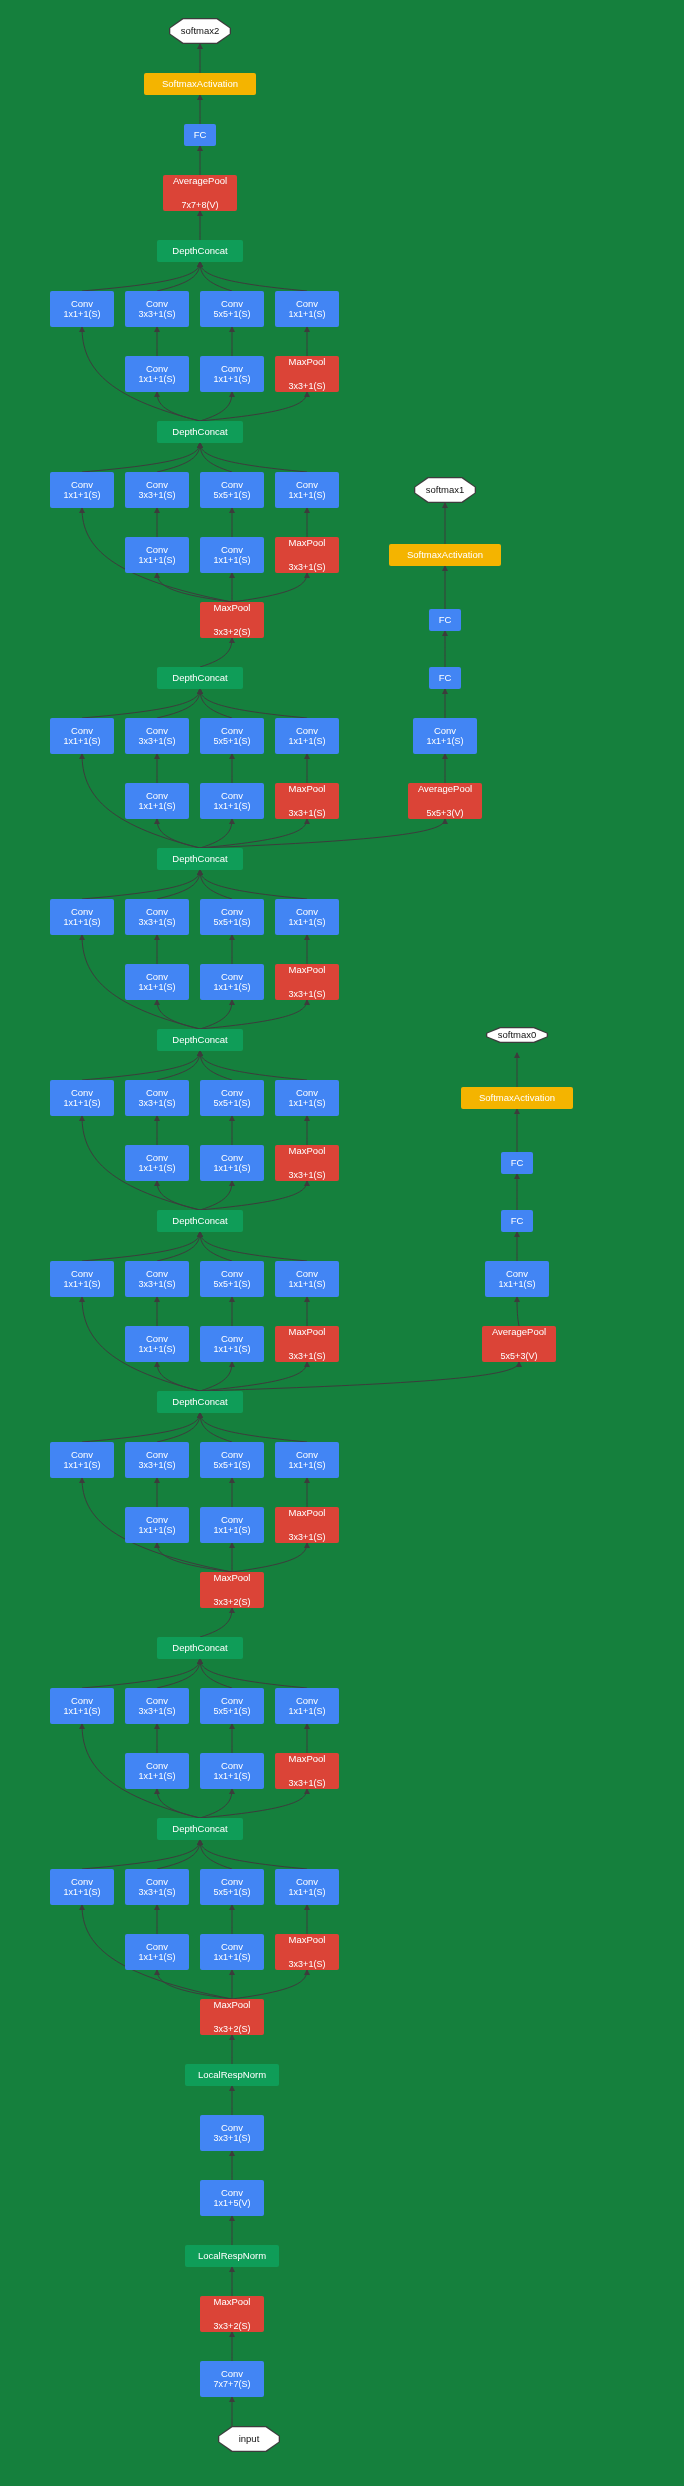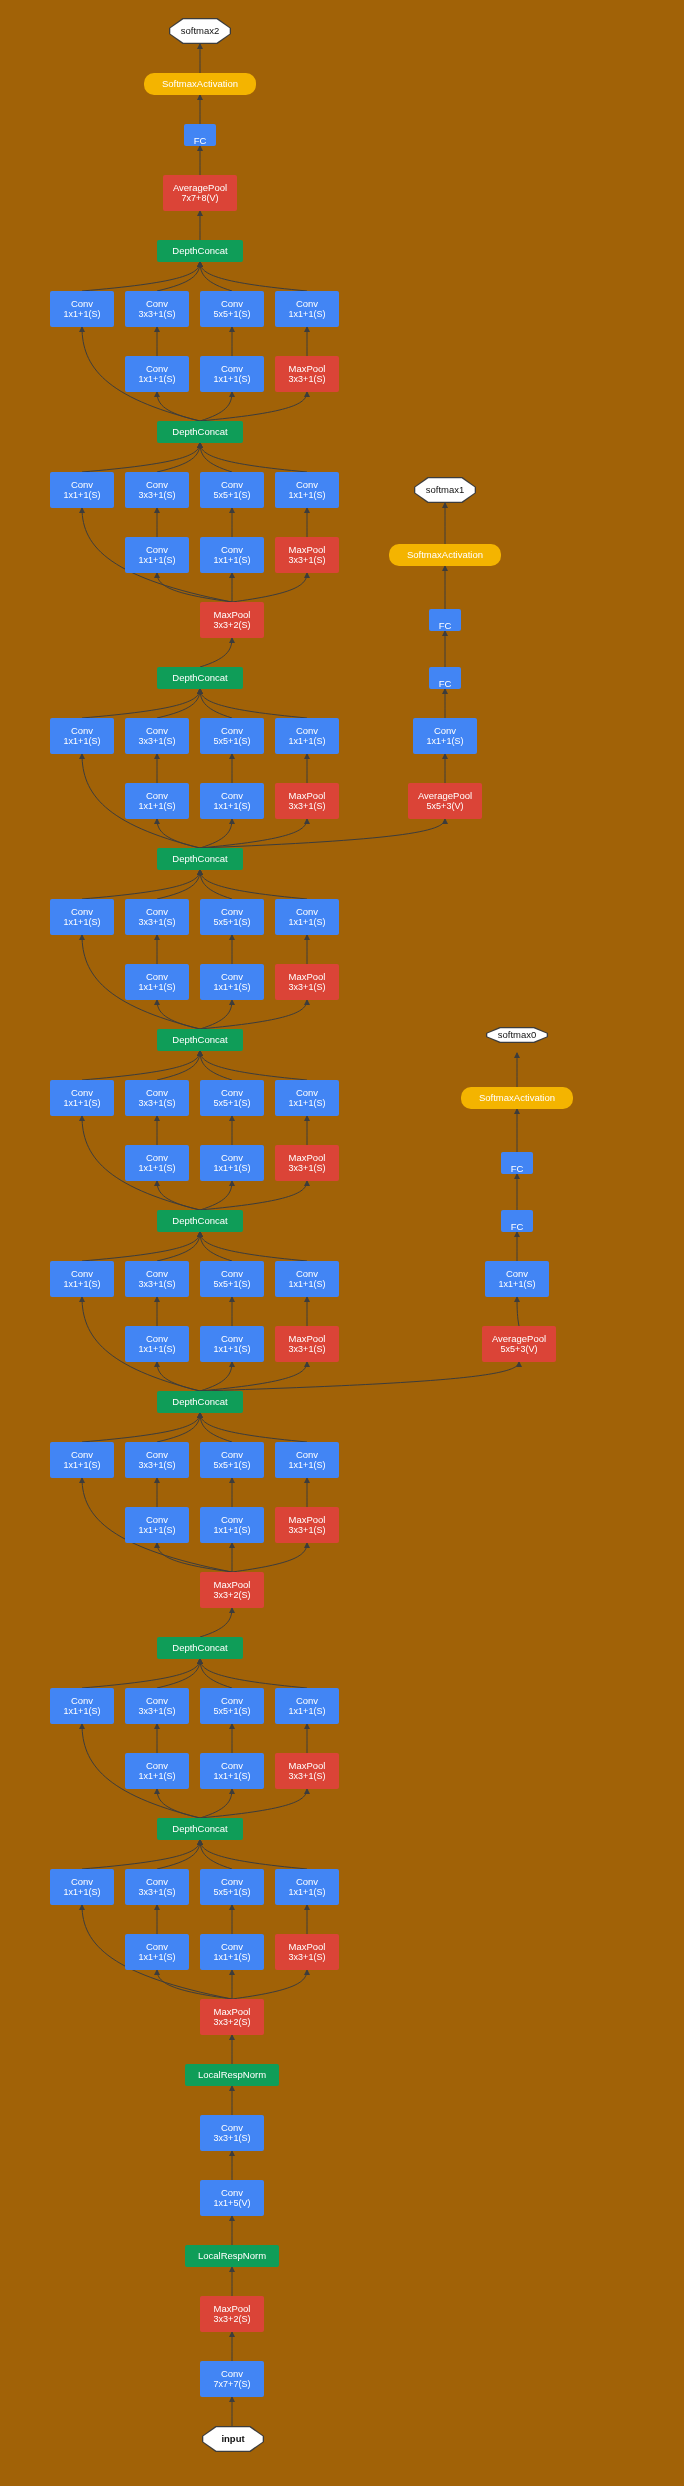--- a/index.html
+++ b/index.html
@@ -1,45 +1,45 @@
 <!DOCTYPE html>
 <html style="--c-conv: #4285f4; --c-fc: #4285f4; --c-pool: #db4437; --c-concat: #0f9d58; --c-lrn: #0f9d58; --c-act: #f4b400; --c-io-fill: #ffffff; --c-io-stroke: #3c3c3c; --c-io-label: #111111; --c-edge: #3c3c3c;"><head>
 <meta charset="utf-8">
 <style>
   html, body { margin: 0; padding: 0; background: #ffffff; }
   #diagram-stage {
     position: relative;
     width: 684px;
     height: 2486px;
-    background: #a16207;
+    background: #15803d;
     font-family: "Liberation Sans", sans-serif;
     overflow: hidden;
   }
   #edges-svg { position: absolute; left: 0; top: 0; z-index: 1; }
   .edge { fill: none; stroke: var(--c-edge); stroke-width: 1; }
   .node {
     position: absolute;
     z-index: 2;
     display: flex;
     flex-direction: column;
     align-items: center;
     justify-content: center;
     text-align: center;
     color: #ffffff;
     border-radius: 2px;
     box-sizing: border-box;
   }
   .node .lbl { display: block; font-size: 9.5px; line-height: 1.2; white-space: nowrap; }
   .node .sub { display: block; font-size: 9px;   line-height: 1.2; white-space: nowrap; }
   .type-conv   { background: var(--c-conv); }
-  .type-fc     { background: var(--c-fc); justify-content: flex-end; }
-  .type-pool   { background: var(--c-pool); }
+  .type-fc     { background: var(--c-fc); }
+  .type-pool   { background: var(--c-pool); justify-content: space-between; }
   .type-concat { background: var(--c-concat); }
   .type-lrn    { background: var(--c-lrn); }
-  .type-act    { background: var(--c-act); border-radius: 10px; }
+  .type-act    { background: var(--c-act); }
   .type-io {
     background: var(--c-io-stroke);
     clip-path: polygon(22% 0%, 78% 0%, 100% 38%, 100% 62%, 78% 100%, 22% 100%, 0% 62%, 0% 38%);
   }
   .io-inner {
     position: absolute;
     inset: 1.3px;
     background: var(--c-io-fill);
     clip-path: polygon(22% 0%, 78% 0%, 100% 38%, 100% 62%, 78% 100%, 22% 100%, 0% 62%, 0% 38%);
     display: flex;
@@ -548,18 +548,18 @@
       <span class="lbl">LocalRespNorm</span>
     </div>
     <div class="node type-pool" style="left: 200px; top: 2296px; width: 64px; height: 36px;">
       <span class="lbl">MaxPool</span>
       <span class="sub">3x3+2(S)</span>
     </div>
     <div class="node type-conv" style="left: 200px; top: 2361px; width: 64px; height: 36px;">
       <span class="lbl">Conv</span>
       <span class="sub">7x7+7(S)</span>
     </div>
-    <div class="node type-io" style="left: 202px; top: 2426px; width: 62px; height: 26px; font-weight: bold;">
+    <div class="node type-io" style="left: 218px; top: 2426px; width: 62px; height: 26px;">
       <div class="io-inner">
         <span class="lbl">input</span>
       </div>
     </div>
   </div>
 
 </body></html>

